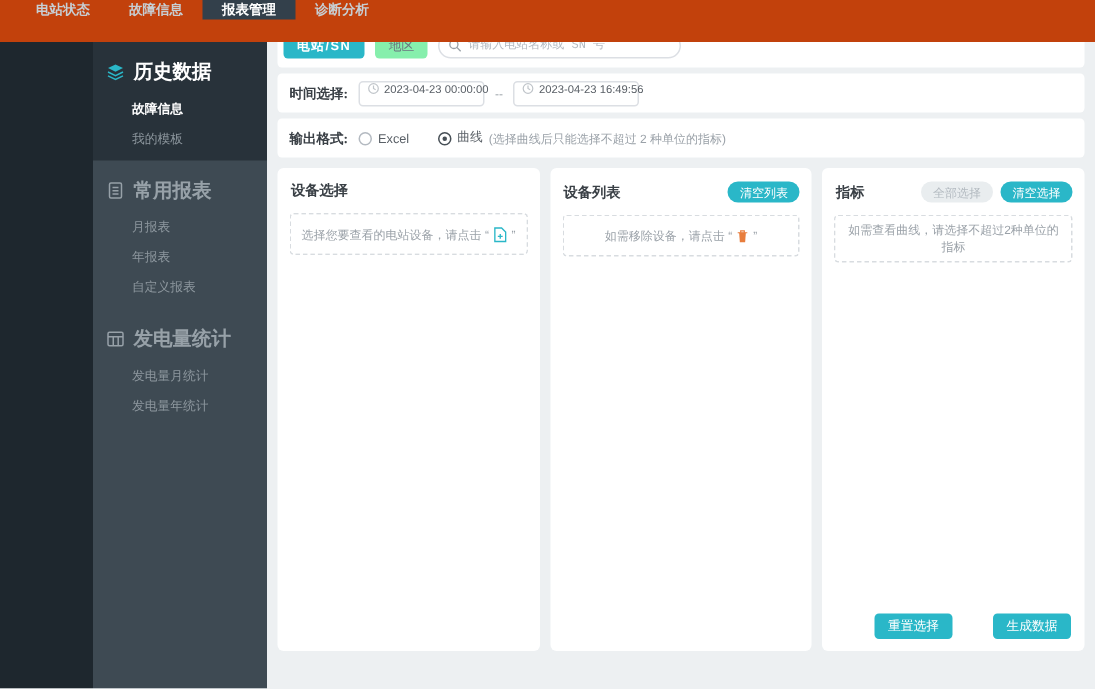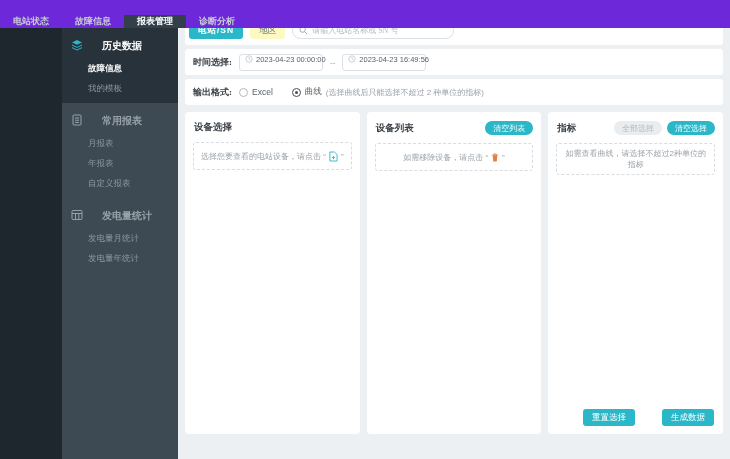--- a/index.html
+++ b/index.html
@@ -1,47 +1,47 @@
 <!DOCTYPE html>
 <html><head>
 <meta charset="utf-8">
 <style>
   * { margin:0; padding:0; box-sizing:border-box; }
   html,body { width:730px; height:459px; overflow:hidden; }
   body { font-family:"Liberation Sans", sans-serif; background:#edf0f2; position:relative; }
 
   
-  .topnav { position:absolute; left:0; top:0; width:730px; height:28px; background:#6d28d9; display:flex; align-items:flex-end; z-index:5; }
+  .topnav { position:absolute; left:0; top:0; width:730px; height:28px; background:#c2410c; display:flex; align-items:flex-start; z-index:5;padding-left:11px; }
   .nav-item { padding:0 13px; display:flex; align-items:center; font-size:9px; color:#c7ced3; cursor:pointer; font-weight:bold; }
   .nav-item.active { background:#33404b; color:#ffffff; }
 
   
   .left-strip { position:absolute; left:0; top:28px; width:62px; height:431px; background:#1e272e; }
   .sidebar { position:absolute; left:62px; top:28px; width:116px; height:431px; background:#3e4a53; }
   .sgroup { padding:5px 0 4px 0; }
   .sgroup.active-group { background:#28323a; }
-  .sgroup-head { display:flex; align-items:flex-start; gap:19px; padding:6px 0 6px 9px; font-size:10px; font-weight:bold; color:#97a1a8; cursor:pointer; }
+  .sgroup-head { display:flex; align-items:center; gap:6px; padding:6px 0 6px 9px; font-size:13px; font-weight:bold; color:#97a1a8; cursor:pointer; }
   .active-group .sgroup-head { color:#ffffff; }
   .s-sub { padding:4px 0 4px 26px; font-size:8.5px; color:#8d979e; cursor:pointer; }
   .s-sub.active { color:#ffffff; font-weight:bold; }
   .sicon { width:12px; height:12px; flex:0 0 auto; display:inline-flex; }
 
   
   .main { position:absolute; left:178px; top:16px; width:552px; height:431px; }
   .card { position:absolute; left:7px; right:7px; background:#ffffff; border-radius:3px; display:flex; align-items:center; }
   .row1 { top:0; height:29px; padding:0 4px; gap:7px; border-radius:0 0 3px 3px; }
   .row2 { top:33px; height:26px; padding:0 8px; gap:7px; }
   .row3 { top:63px; height:26px; padding:0 8px; gap:7px; }
 
   .btn-tab { height:17px; padding:0 9px; font-size:8.5px; border:none; border-radius:3px; cursor:pointer; font-family:inherit; }
   .btn-tab.teal { background:#2ab7c8; color:#fff; font-weight:bold; letter-spacing:1px; }
-  .btn-tab.gray { background:#fef9c3; color:#6b7580; }
+  .btn-tab.gray { background:#86efac; color:#6b7580; }
 
   .search { height:17px; width:162px; border:1px solid #dcdfe4; border-radius:9px; display:flex; align-items:center; padding:0 6px; gap:4px; background:#fff; }
-  .search input { border:none; outline:none; font-size:8px; width:100%; color:#333; background:transparent; font-family:Liberation Serif, serif; }
+  .search input { border:none; outline:none; font-size:8px; width:100%; color:#333; background:transparent; font-family:Liberation Mono, monospace; }
   .search input::placeholder { color:#b4bac1; }
 
   .lbl { font-size:9px; font-weight:bold; color:#3a4046; white-space:nowrap;font-family:Liberation Serif, serif; }
   .dateinput { width:84px; height:17px; border:1px solid #dcdfe4; border-radius:3px; display:flex; gap:3px; padding:0 5px; font-size:7.5px; color:#5a6067; background:#fff; cursor:pointer; white-space:nowrap; }
   .sep { color:#9aa1a8; font-size:8px; }
 
   .radio-lab { display:flex; align-items:center; gap:4px; font-size:8.5px; color:#5a6067; cursor:pointer; }
   .radio { width:9px; height:9px; border:1px solid #b4bac1; border-radius:50%; position:relative; background:#fff; flex:0 0 auto; }
   .radio.checked { border-color:#474f56; }
   .radio.checked::after { content:""; position:absolute; left:2px; top:2px; width:3px; height:3px; border-radius:50%; background:#474f56; }

